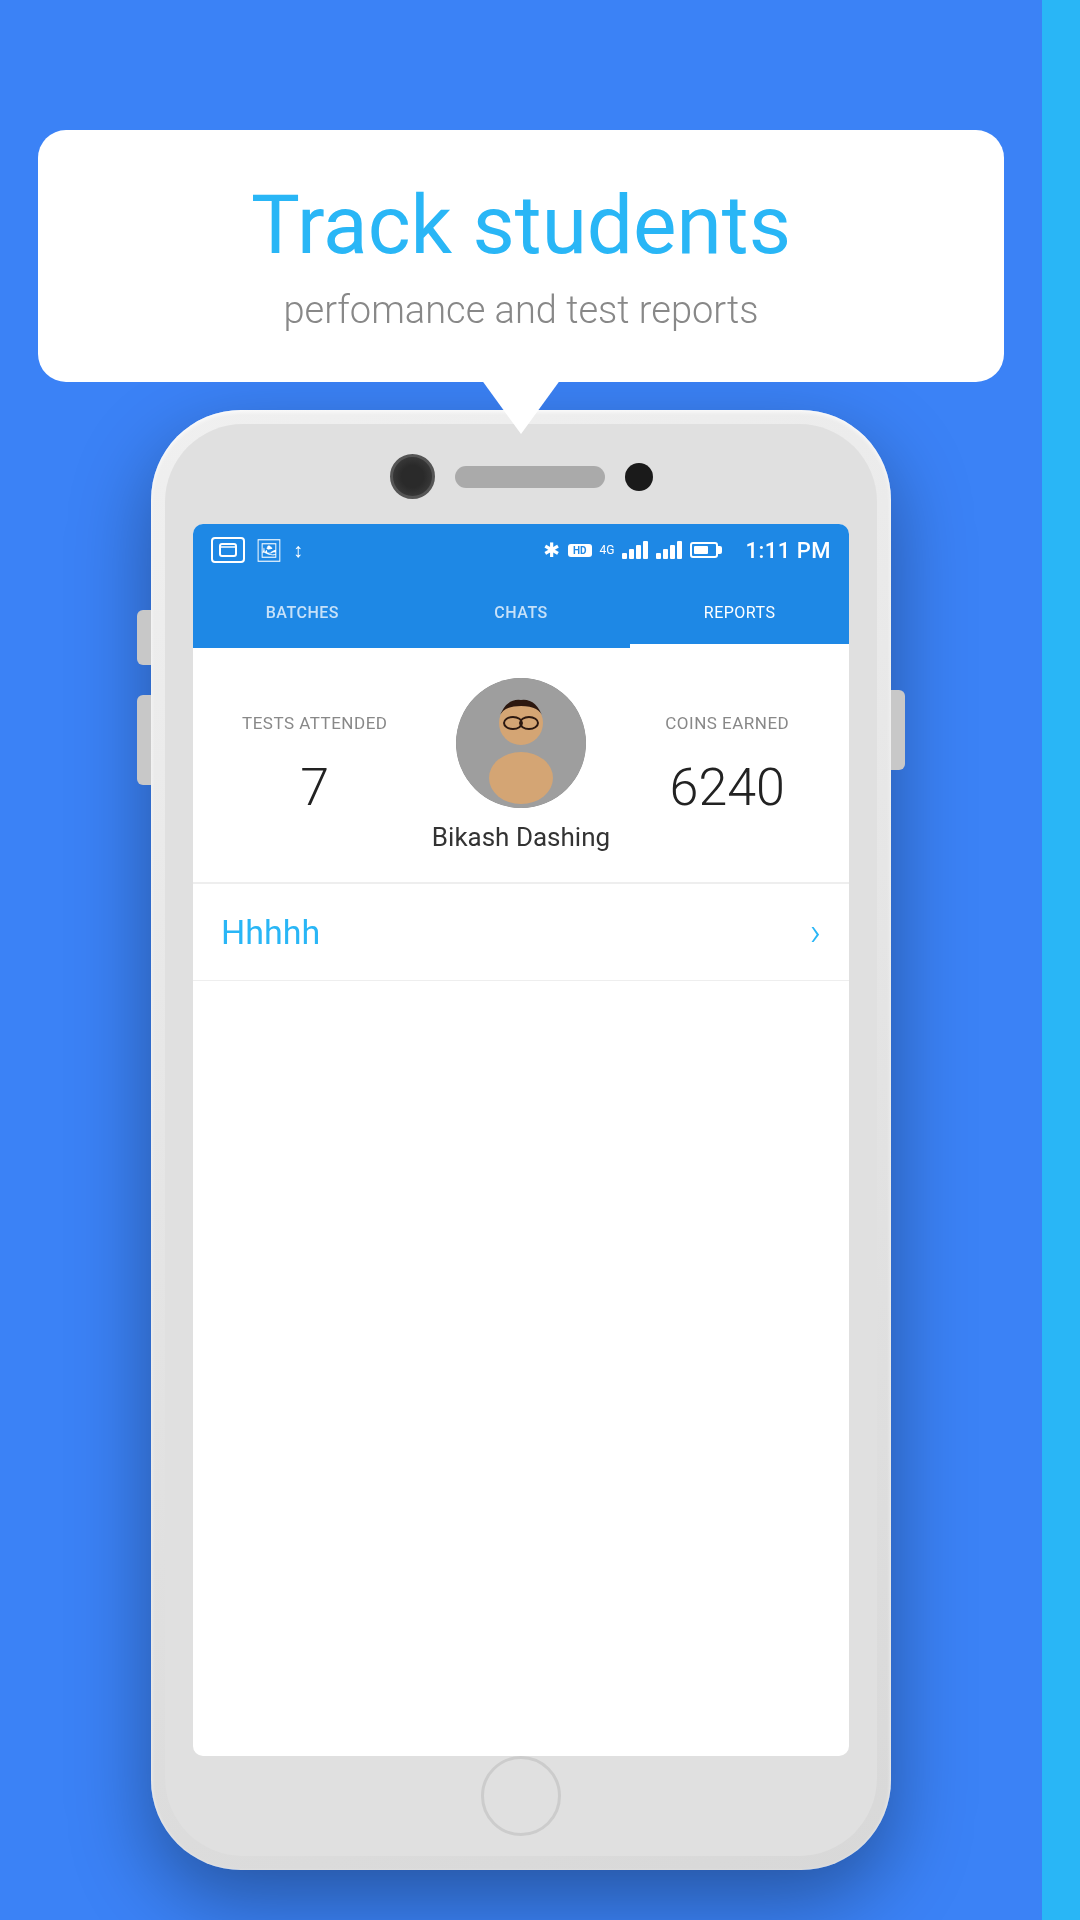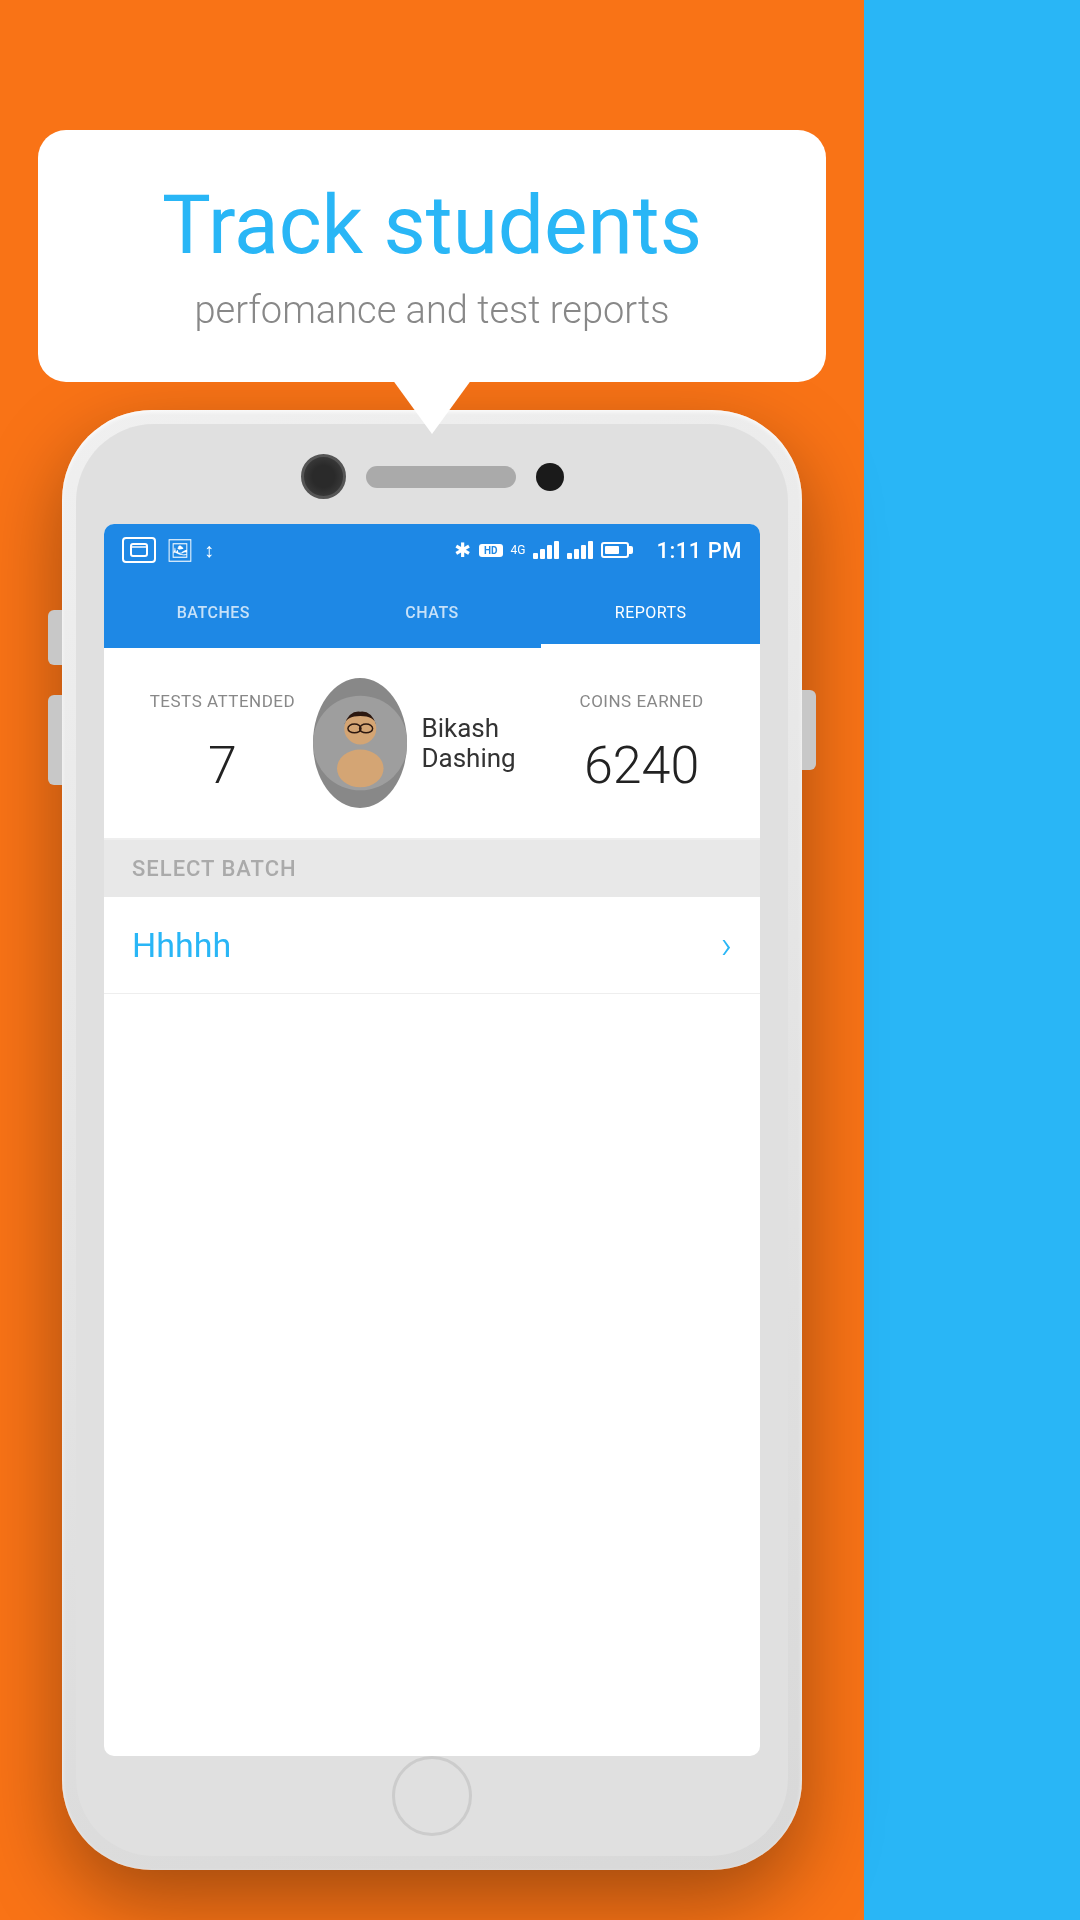--- a/index.html
+++ b/index.html
@@ -293,21 +293,21 @@
       margin-bottom: 24px;
     }
     .stat-value {
       font-size: 52px;
       color: #222;
       font-weight: 300;
     }
     .profile-center {
       flex: 1.2;
       display: flex;
-      flex-direction: row;
+      flex-direction: column;
       align-items: center;
       gap: 14px;
     }
     .avatar {
       width: 130px;
       height: 130px;
       border-radius: 50%;
       background: #888;
       overflow: hidden;
       display: flex;
@@ -366,21 +366,21 @@
     }
 
     .chart-point-label {
       font-size: 18px;
       fill: #666;
     }
   </style>
 </head>
 <body>
 
-<div style="width:864px;height:1920px;background:#f97316;position:relative;padding-left:21px;">
+<div style="width:1042px;height:1920px;background:#3b82f6;position:relative;padding-left:21px;">
 
   <div class="speech-bubble">
     <div class="bubble-title">Track students</div>
     <div class="bubble-subtitle">perfomance and test reports</div>
   </div>
 
   <div class="phone-wrapper">
     <div class="phone-outer">
 
       <div class="phone-btn-right"></div>
@@ -469,23 +469,20 @@
                 </svg>
               </div>
               <div class="profile-name">Bikash Dashing</div>
             </div>
             <div class="stat-block">
               <div class="stat-label">COINS EARNED</div>
               <div class="stat-value">6240</div>
             </div>
           </div>
 
-          <div class="select-batch-bar">
-            <div class="select-batch-label">SELECT BATCH</div>
-          </div>
 
           <div class="batch-item">
             <span class="batch-name">Hhhhh</span>
             <span class="chevron-right">›</span>
           </div>
 
           <div class="chart-area">
             <div style="position:relative;width:100%;height:100%;">
 
               <div style="position:absolute;left:0;top:0;bottom:30px;width:65px;display:flex;flex-direction:column;justify-content:space-between;align-items:flex-end;padding-right:8px;">

